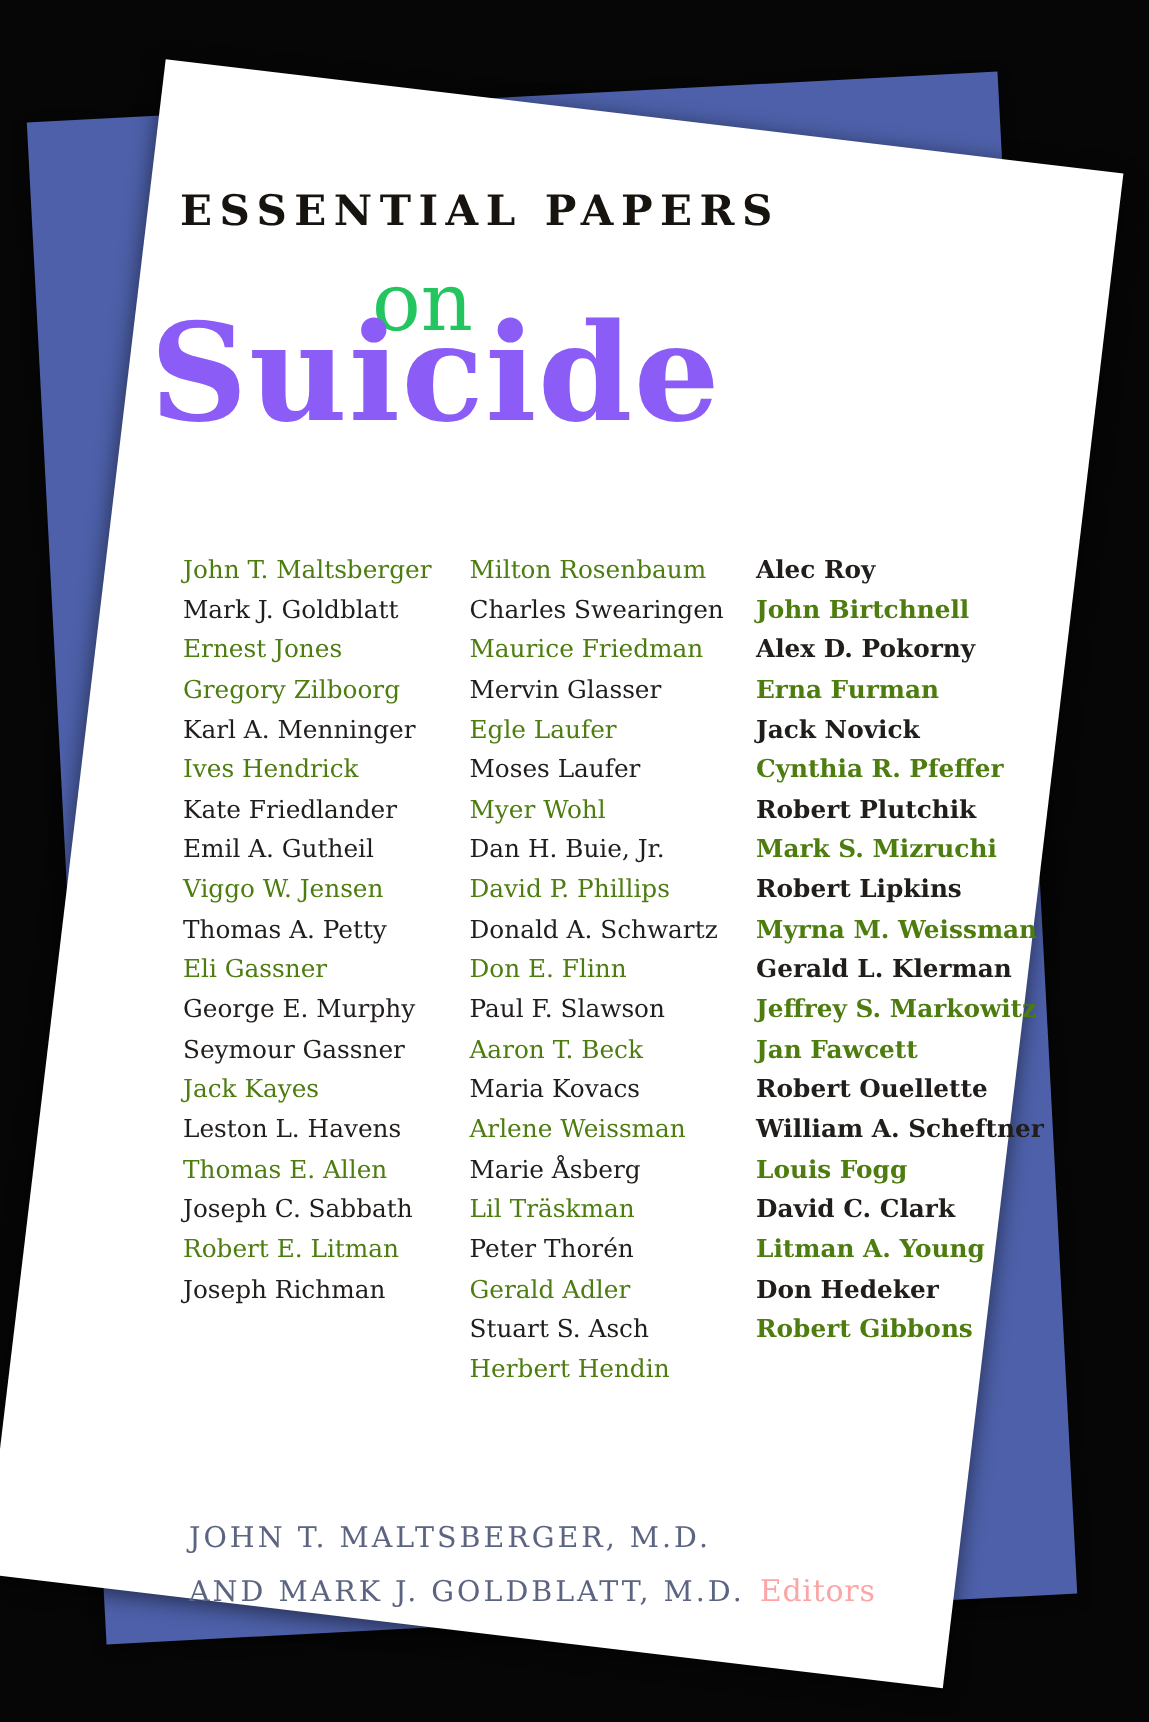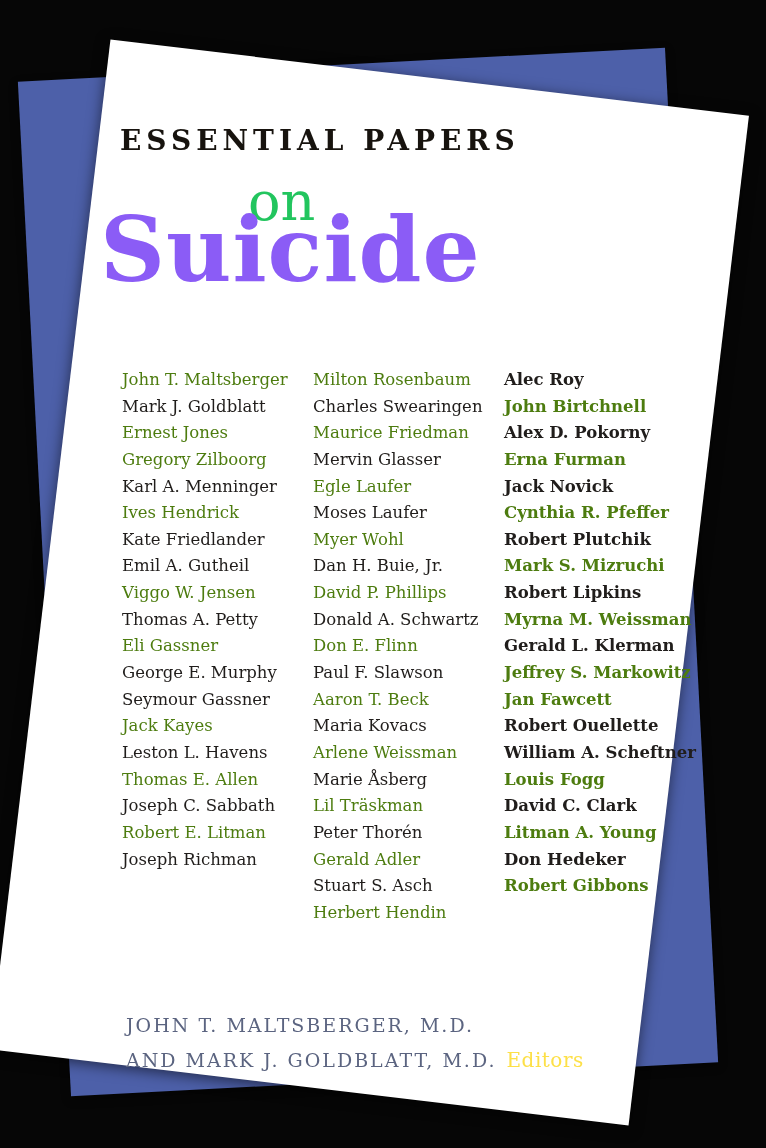--- a/index.html
+++ b/index.html
@@ -95,21 +95,21 @@
     left: 126px;
     top: 960px;
     font-size: 19px;
     letter-spacing: 2px;
     color: #5b6480;
     line-height: 35px;
     white-space: nowrap;
     margin-top: 48px;
   }
   .editors .suffix {
-    color: #fde047;
+    color: #fca5a5;
     letter-spacing: 0.5px;
     font-size: 20px;
     padding-left: 10px;
   }
 </style>
 </head>
 <body>
 
 <div class="stage">
   <div class="blue-sheet"></div>

